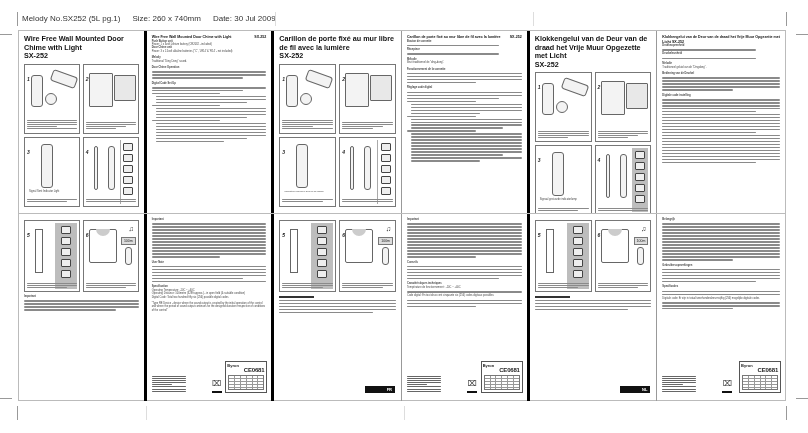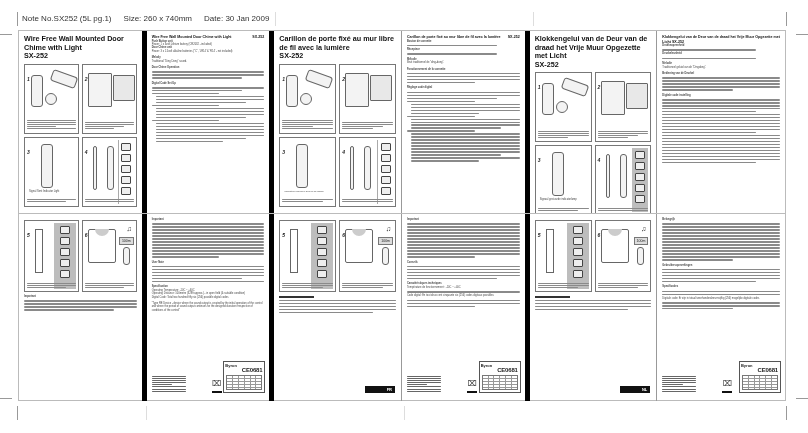--- a/index.html
+++ b/index.html
@@ -6,21 +6,21 @@
   html, body { width: 808px; height: 433px; background: #fff; overflow: hidden; }
   body { font-family: "Liberation Sans", sans-serif; color: #222; position: relative; }
   .hdr { position: absolute; top: 14px; left: 22px; font-size: 8px; color: #333; display: flex; gap: 12px; white-space: nowrap; }
   .hdr span { display: inline-block; }
   .vtick { position: absolute; width: 1px; background: #999; }
   .htick { position: absolute; height: 1px; background: #999; }
   .sheet { position: absolute; left: 18px; top: 30px; width: 768px; height: 371px; border: 1px solid #bbb; }
   .row { position: absolute; left: 0; width: 100%; display: flex; }
   .row.top { top: 0; height: 183px; border-bottom: 1px solid #bbb; }
   .row.bot { top: 183px; height: 187px; }
-  .col { position: relative; width: 128px; height: 100%; border-right: 5px solid #000000; padding: 4px 5px; overflow: hidden; }
+  .col { position: relative; width: 128px; height: 100%; border-right: 3px solid #000000; padding: 4px 5px; overflow: hidden; }
   .col:last-child { border-right: none; }
   .col.thick { border-right: 1px solid #999; }
   .title-big { font-family: "Liberation Sans", sans-serif; font-weight: bold; font-size: 7.2px; line-height: 8.5px; color: #111; }
   .title-small { font-weight: bold; font-size: 3.6px; line-height: 4.5px; color: #111; display: flex; justify-content: space-between; }
   .tx { font-size: 2.6px; line-height: 3.4px; color: #444; }
   .lines { margin-top: 2px; }
   .line { height: 1.4px; background: #8a8a8a; margin: 1.6px 0; border-radius: 1px; }
   .line.short { width: 60%; }
   .line.med { width: 80%; }
   .line.ind { margin-left: 4px; }
@@ -42,23 +42,23 @@
   .rating .brand { font-size: 4px; font-weight: bold; }
   .rating .ce { position: absolute; right: 2px; top: 5px; font-size: 6px; font-weight: bold; letter-spacing: -0.2px; }
   .rating .tbl { position: absolute; left: 2px; right: 2px; top: 13px; bottom: 2px; border: 1px solid #777; display: flex; }
   .rating .tbl span { flex: 1; border-right: 1px solid #999; background: repeating-linear-gradient(#fff 0 2px, #999 2px 3px); }
   .rating .tbl span:last-child { border-right: none; }
 </style>
 </head>
 <body>
 
 <div class="hdr">
-  <span>Note No.SX252 (5L pg.1)</span>
+  <span>Melody No.SX252 (5L pg.1)</span>
   <span>Size: 260 x 740mm</span>
-  <span>Date: 30 Jan 2009</span>
+  <span>Date: 30 Jul 2009</span>
 </div>
 
 <div class="vtick" style="left:17px;top:12px;height:14px;"></div>
 <div class="vtick" style="left:275px;top:12px;height:14px;background:#ddd"></div>
 <div class="vtick" style="left:533px;top:12px;height:14px;background:#ddd"></div>
 <div class="vtick" style="left:786px;top:12px;height:14px;"></div>
 <div class="htick" style="left:0;top:34px;width:12px;"></div>
 <div class="htick" style="left:796px;top:34px;width:12px;"></div>
 <div class="htick" style="left:0;top:398px;width:12px;"></div>
 <div class="htick" style="left:796px;top:398px;width:12px;"></div>

